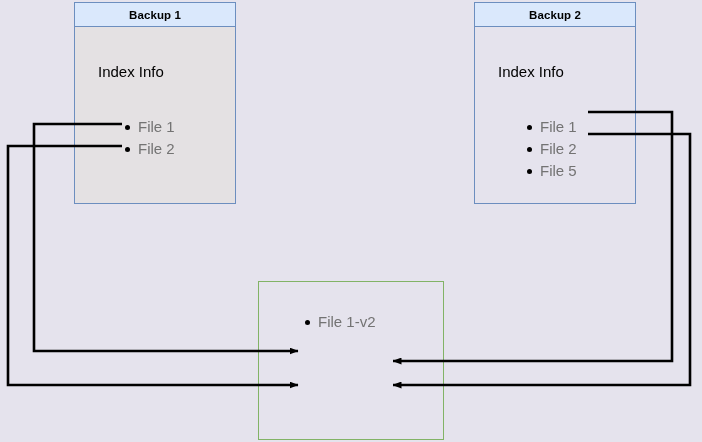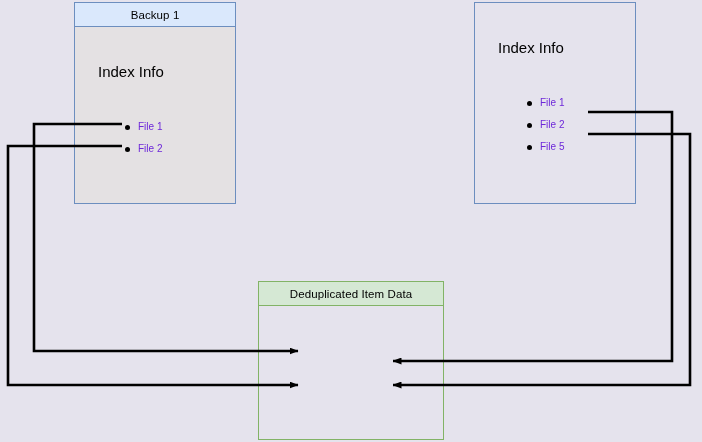--- a/index.html
+++ b/index.html
@@ -42,21 +42,21 @@
   }
   .box-header {
     box-sizing: border-box;
     height: 24px;
     background: #dae8fc;
     border-bottom: 1px solid #6c8ebf;
     display: flex;
     align-items: center;
     justify-content: center;
     font-size: 11.5px;
-    font-weight: normal;
+    font-weight: bold;
     color: #000;
     letter-spacing: 0.1px;
   }
   .box.dedup .box-header {
     background: #d5e8d4;
     border-bottom-color: #82b366;
   }
   .box-body {
     position: relative;
     height: calc(100% - 24px);
@@ -67,22 +67,22 @@
     color: #000000;
     white-space: nowrap;
   }
   .file-list {
     position: absolute;
     margin: 0;
     padding: 0;
     list-style: none;
   }
   .file-list li {
-    font-size: 10px;
-    color: #6d28d9;
+    font-size: 15px;
+    color: #737373;
     line-height: 22px;
     white-space: nowrap;
     position: relative;
     padding-left: 13px;
   }
   .file-list li::before {
     content: "";
     position: absolute;
     left: 0;
     top: 9px;
@@ -102,34 +102,35 @@
     <div class="box-body">
       <div class="index-label" style="left:23px; top:36px;">Index Info</div>
       <ul class="file-list" style="left:50px; top:89px;">
         <li>File 1</li>
         <li>File 2</li>
       </ul>
     </div>
   </div>
 
   <div class="box lavender-body" style="left:474px; top:2px; width:162px; height:202px;">
+    <div class="box-header">Backup 2</div>
     <div class="box-body">
       <div class="index-label" style="left:23px; top:36px;">Index Info</div>
       <ul class="file-list" style="left:52px; top:89px;">
         <li>File 1</li>
         <li>File 2</li>
         <li>File 5</li>
       </ul>
     </div>
   </div>
 
   <div class="box dedup" style="left:258px; top:281px; width:186px; height:159px;">
-    <div class="box-header">Deduplicated Item Data</div>
     <div class="box-body">
       <ul class="file-list" style="left:46px; top:29px;">
+        <li>File 1-v2</li>
       </ul>
     </div>
   </div>
 
   <svg class="conn-svg" viewBox="0 0 702 442">
     <defs>
       <marker id="arrowhead" markerWidth="9" markerHeight="7" refX="8.5" refY="3.5" orient="auto" markerUnits="userSpaceOnUse">
         <polygon points="0 0, 9 3.5, 0 7" fill="#000000"></polygon>
       </marker>
     </defs>

